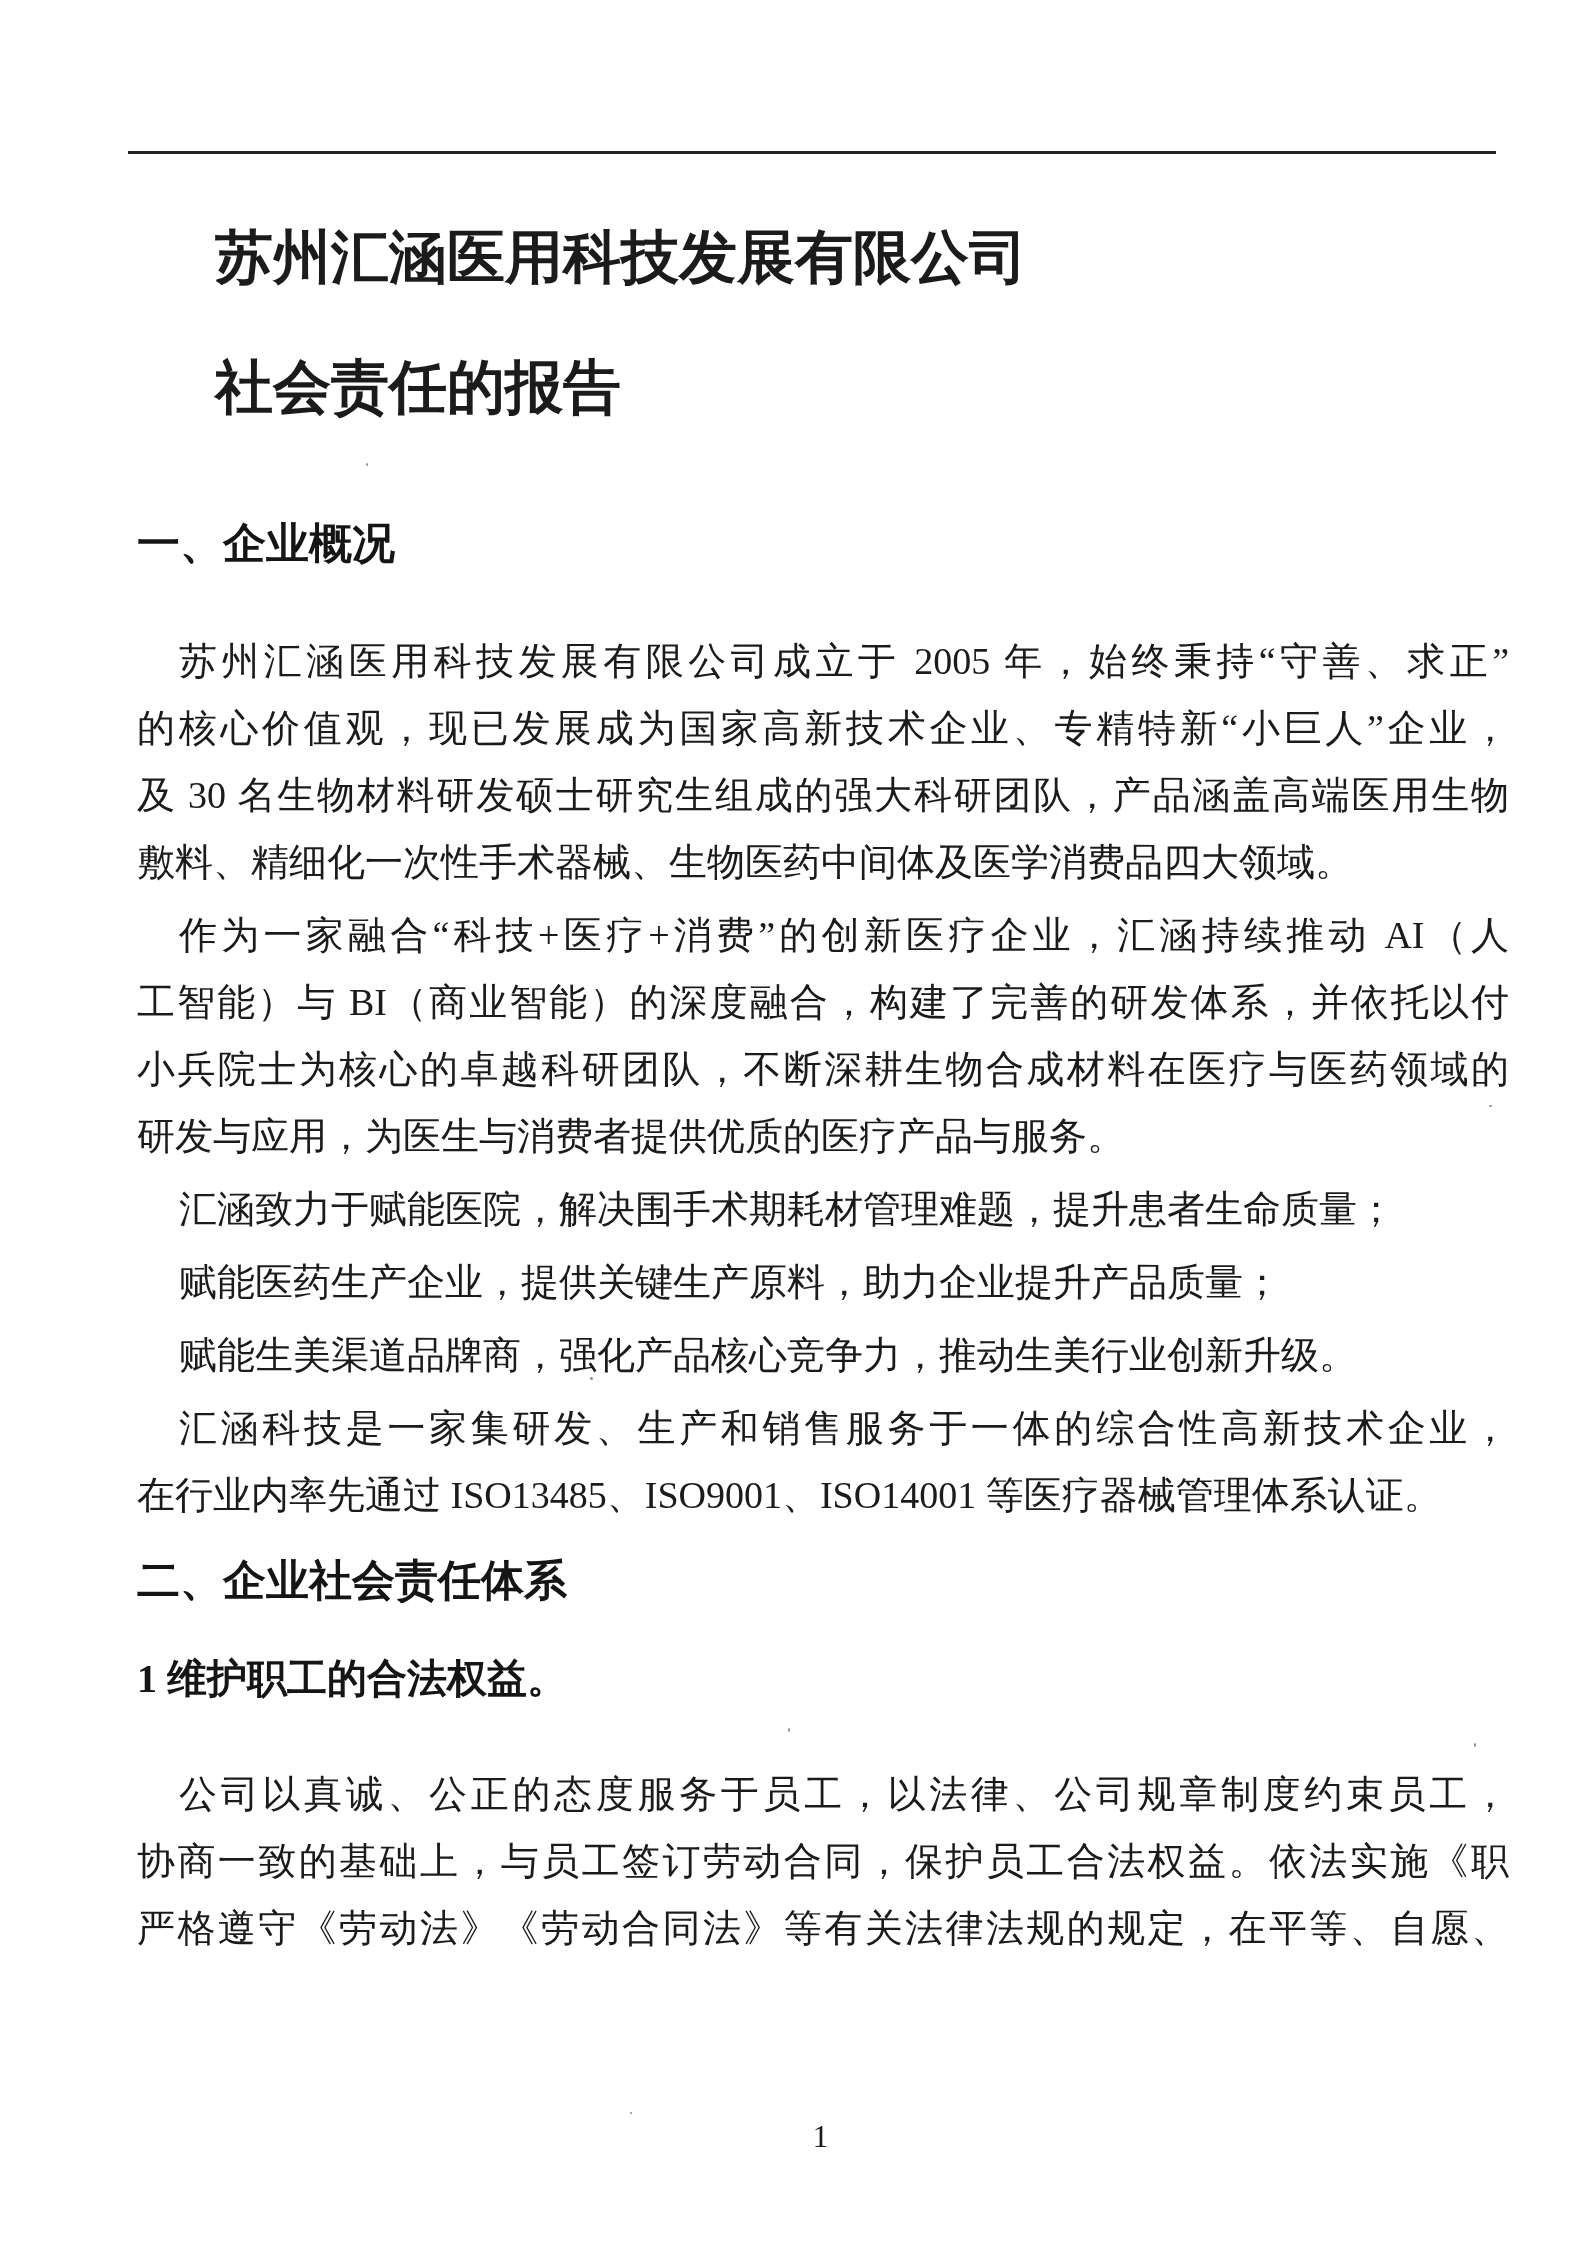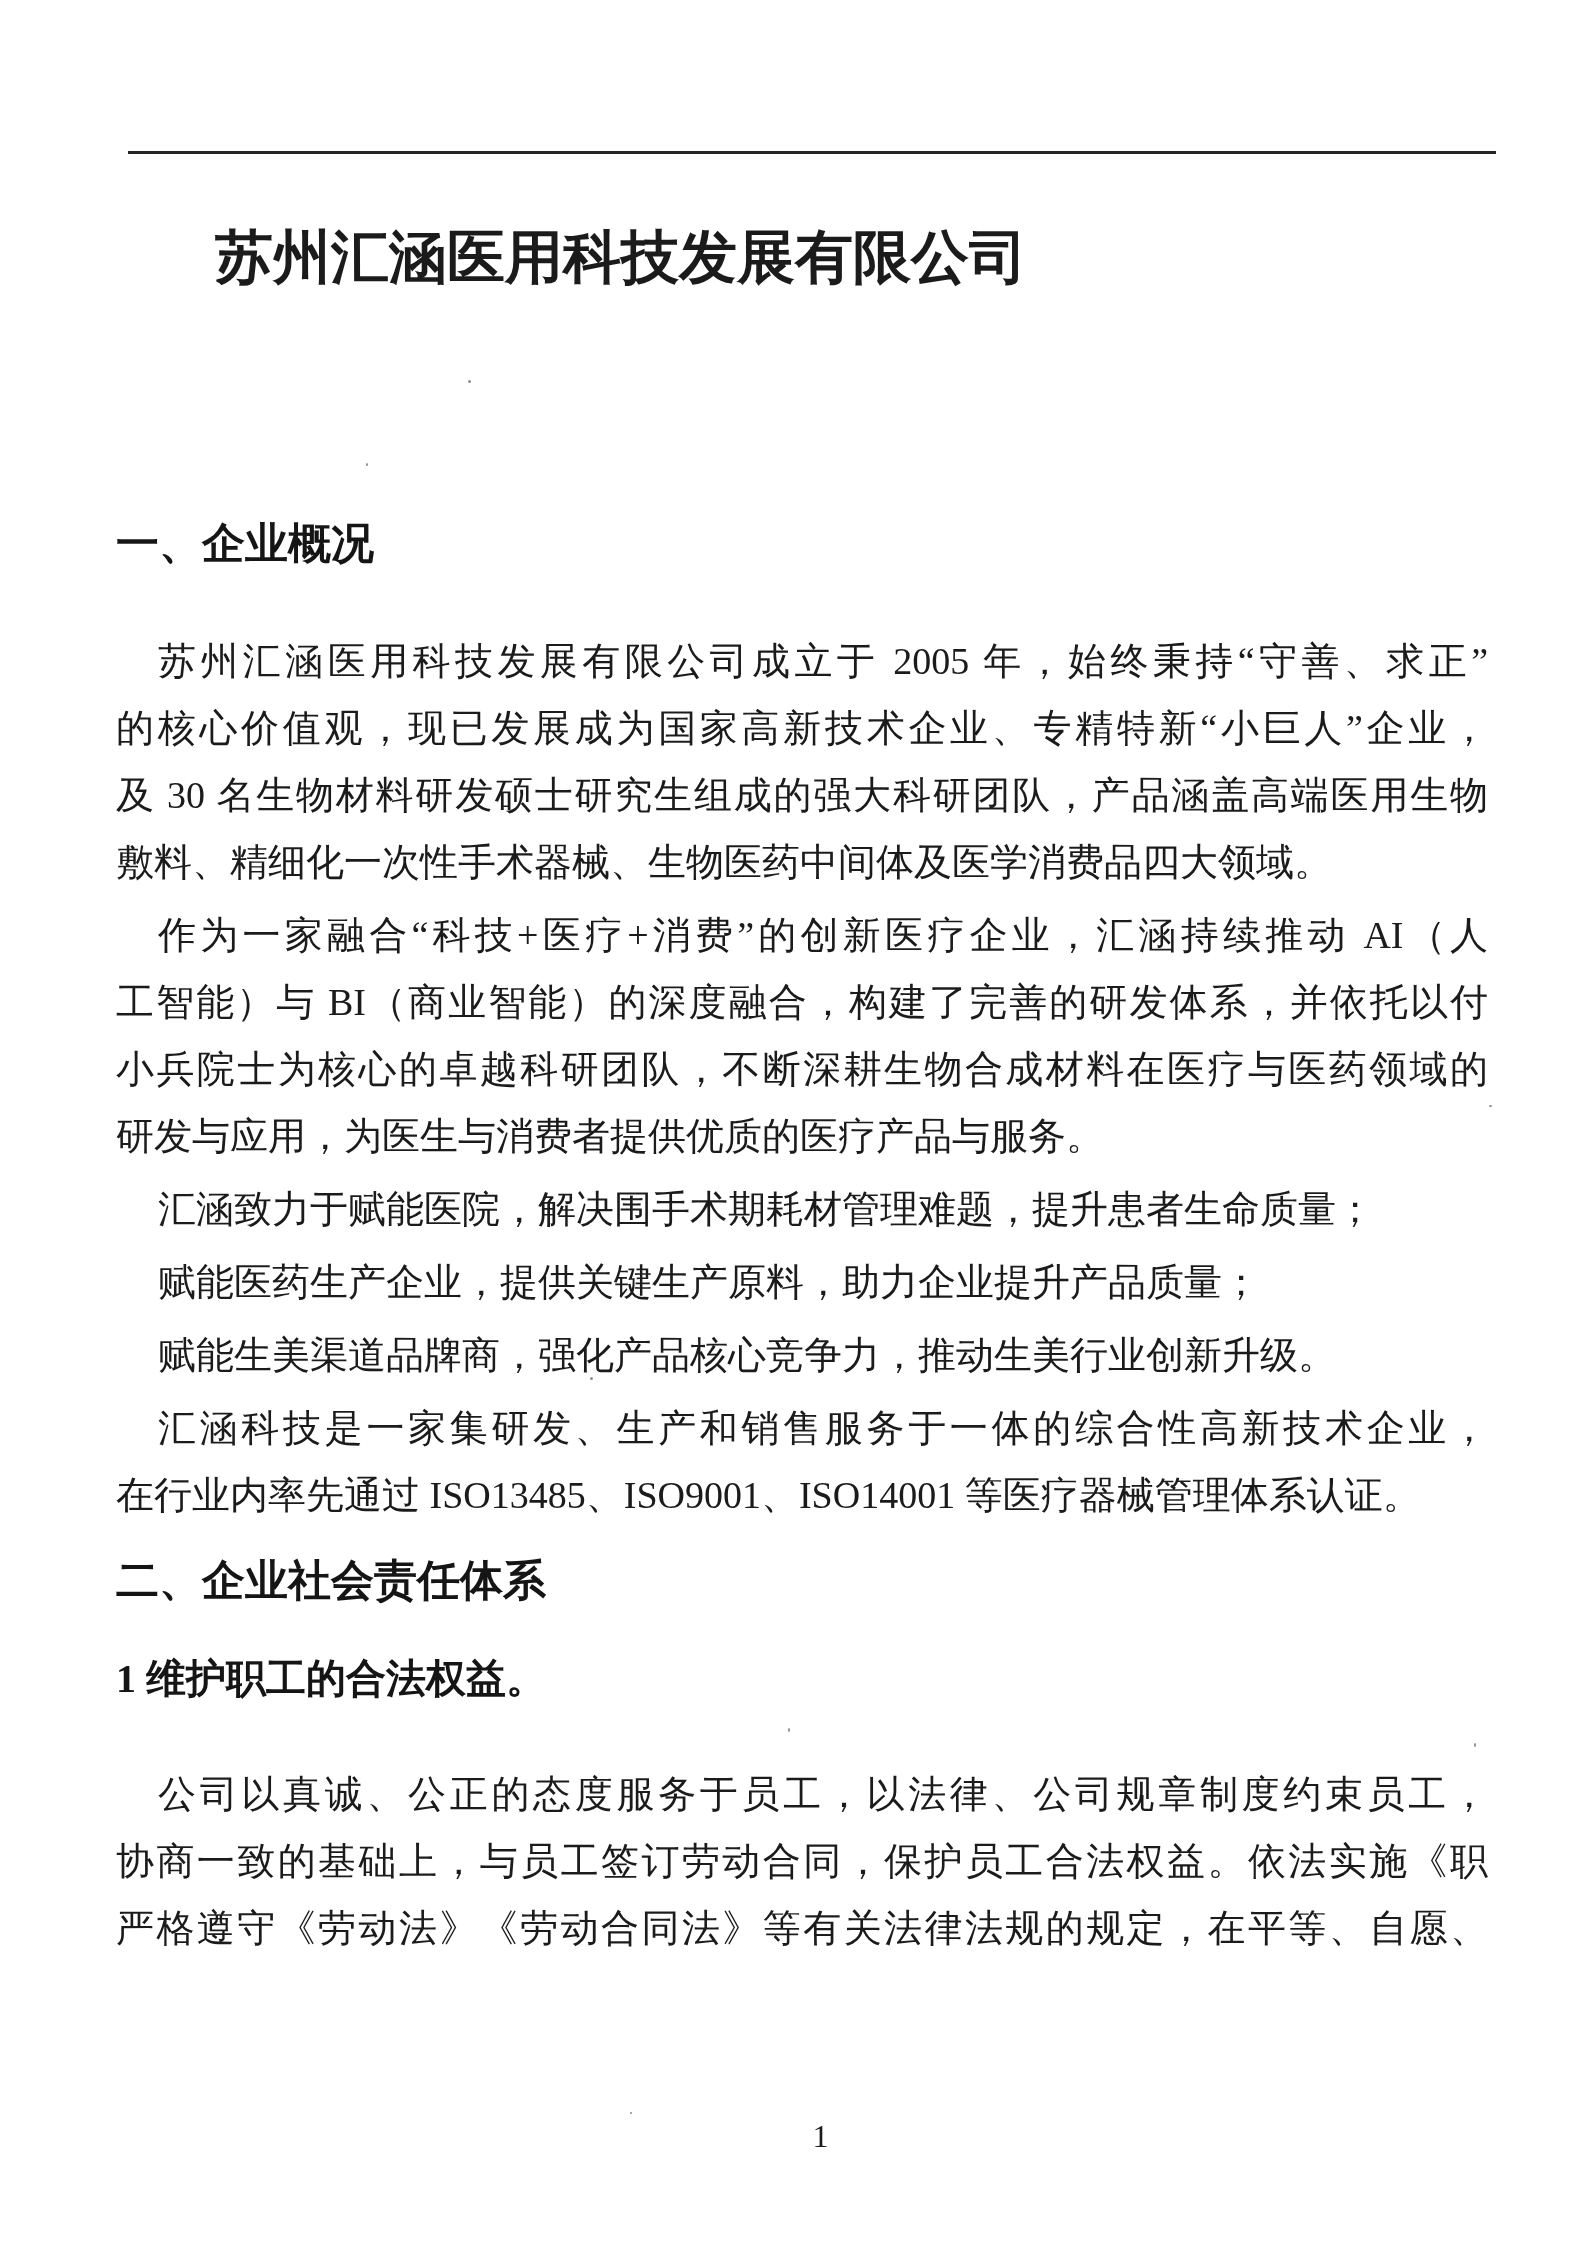--- a/index.html
+++ b/index.html
@@ -16,21 +16,21 @@
     background:#242424;
   }
   .doc-title{
     position:absolute;left:215px;width:1290px;
     text-align:left;font-weight:bold;
     font-size:58px;line-height:72px;margin:0;
   }
   #title1{top:222px;}
   #title2{top:352px;}
   #content{
-    position:absolute;left:116px;top:516px;width:1372px;
+    position:absolute;left:137px;top:516px;width:1372px;
   }
   .sec{
     font-size:43px;line-height:56px;font-weight:bold;margin:0;color:#151515;
   }
   .sec.later{margin-top:24px;}
   .sub{
     font-size:40px;line-height:52px;font-weight:bold;margin:44px 0 0 0;color:#151515;
   }
   .para{margin:6px 0 0 0;}
   .para.lead{margin-top:56px;}
@@ -46,20 +46,21 @@
   }
   .speck{position:absolute;background:#8d8d8d;border-radius:50%;}
 </style>
 </head>
 <body>
 
 <div class="page">
   <div class="top-rule"></div>
 
   <h1 class="doc-title" id="title1">苏州汇涵医用科技发展有限公司</h1>
+  <h1 class="doc-title" id="title2">社会责任的报告</h1>
 
   <div id="content">
       <div class="sec">一、企业概况</div>
       <div class="para lead">
         <div class="line indent">苏州汇涵医用科技发展有限公司成立于 2005 年，始终秉持“守善、求正”</div>
         <div class="line">的核心价值观，现已发展成为国家高新技术企业、专精特新“小巨人”企业，</div>
         <div class="line">及 30 名生物材料研发硕士研究生组成的强大科研团队，产品涵盖高端医用生物</div>
         <div class="line endline">敷料、精细化一次性手术器械、生物医药中间体及医学消费品四大领域。</div>
       </div>
       <div class="para">

